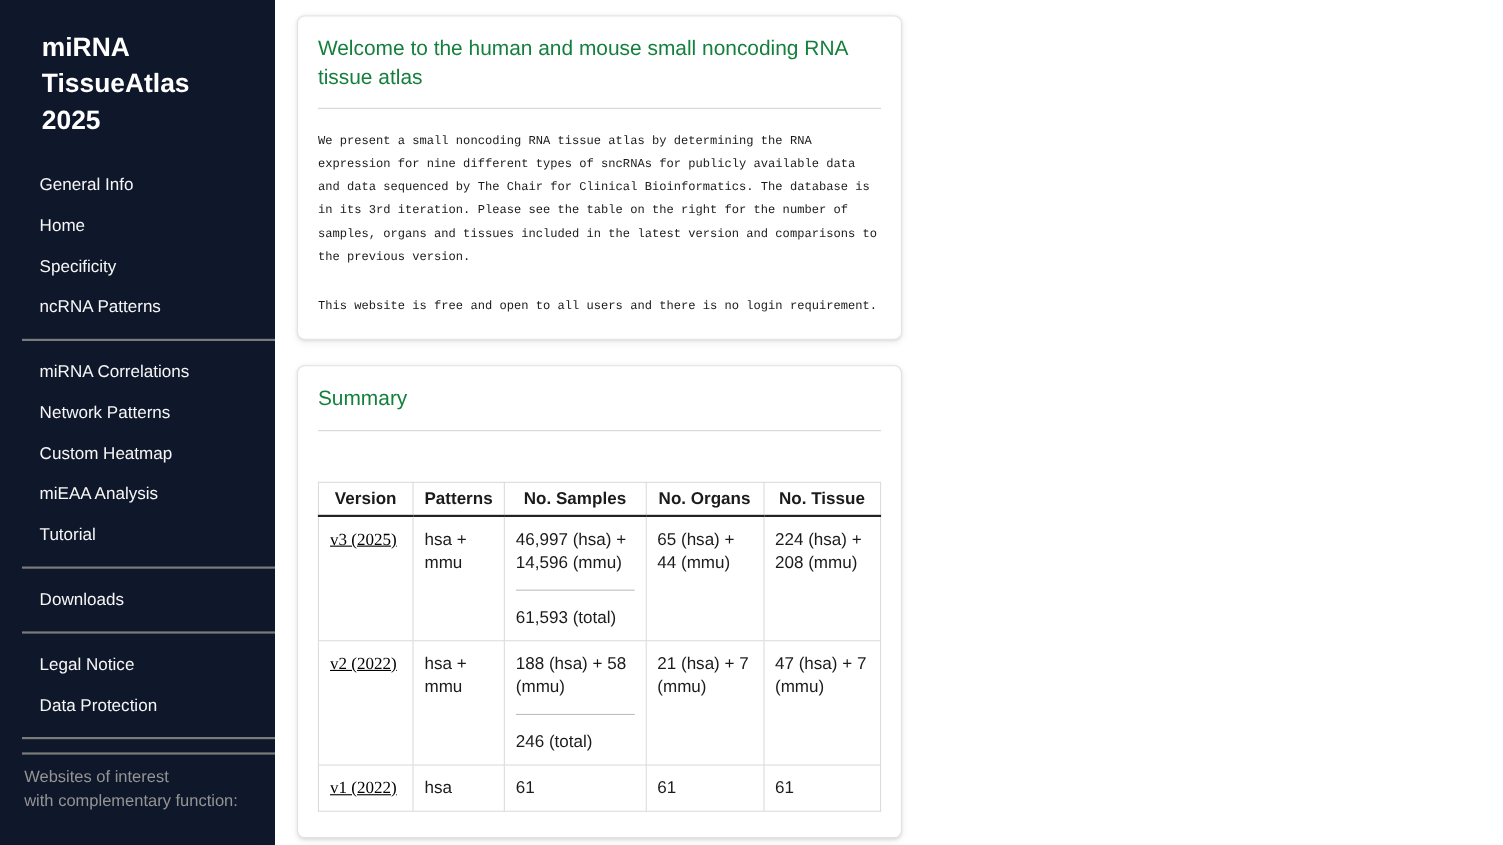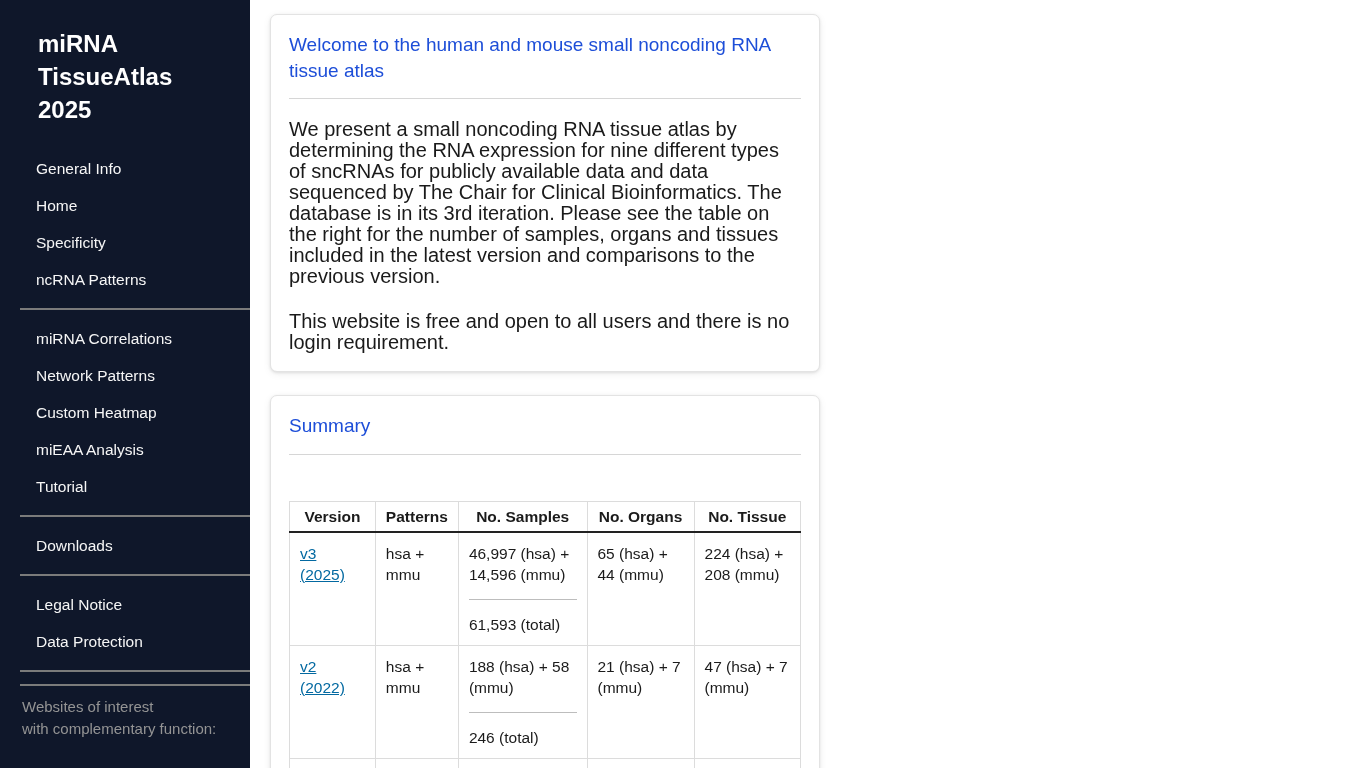--- a/index.html
+++ b/index.html
@@ -57,31 +57,32 @@
     border: 1px solid #e3e3e3;
     border-radius: 7px;
     box-shadow: 0 1px 3px rgba(0,0,0,0.10), 0 2px 8px rgba(0,0,0,0.06);
     padding: 17px 18px 18px 18px;
   }
   .card + .card { margin-top: 23px; }
   .card-title {
     margin: 0;
     font-size: 19px; font-weight: 400;
     line-height: 25.5px;
-    color: #1d4ed8;
+    color: #15803d;
   }
   .card-divider {
     border: none;
     border-top: 1px solid #d6d6d6;
     margin: 15px 0 0 0;
   }
   .card p {
     margin: 20px 0 0 0;
-    font-size: 20px; line-height: 21px;
+    font-size: 11px; line-height: 21px;
     color: #1a1a1a;
+    font-family: Liberation Mono, monospace;
   }
   .card p.second { margin-top: 24px; }
 
   
   .summary-card { min-height: 430px; }
   .summary-table {
     margin-top: 46px;
     width: 100%;
     border-collapse: collapse;
     font-size: 15.5px;
@@ -106,23 +107,24 @@
   .col-species { width: 15.5%; }
   .col-samples { width: 25.5%; }
   .col-organs  { width: 21%; }
   .col-tissue  { width: 21%; }
   .cell-hr {
     border: none;
     border-top: 1px solid #bdbdbd;
     margin: 14px 0;
   }
   .version-link {
-    color: #0369a1;
+    color: #000000;
     text-decoration: underline;
     cursor: pointer;
+    font-family: Liberation Serif, serif;
   }
 </style>
 </head>
 <body>
 
 <aside class="sidebar">
   <div class="brand">miRNA TissueAtlas 2025</div>
 
   <nav class="sb-nav">
     <div class="nav-item">General Info</div>

